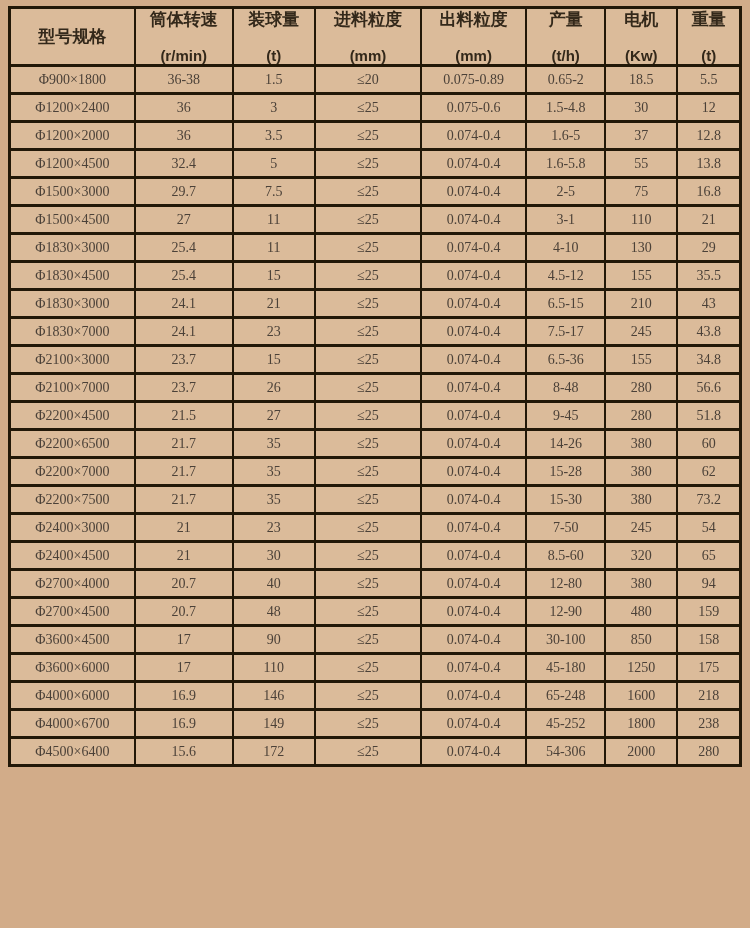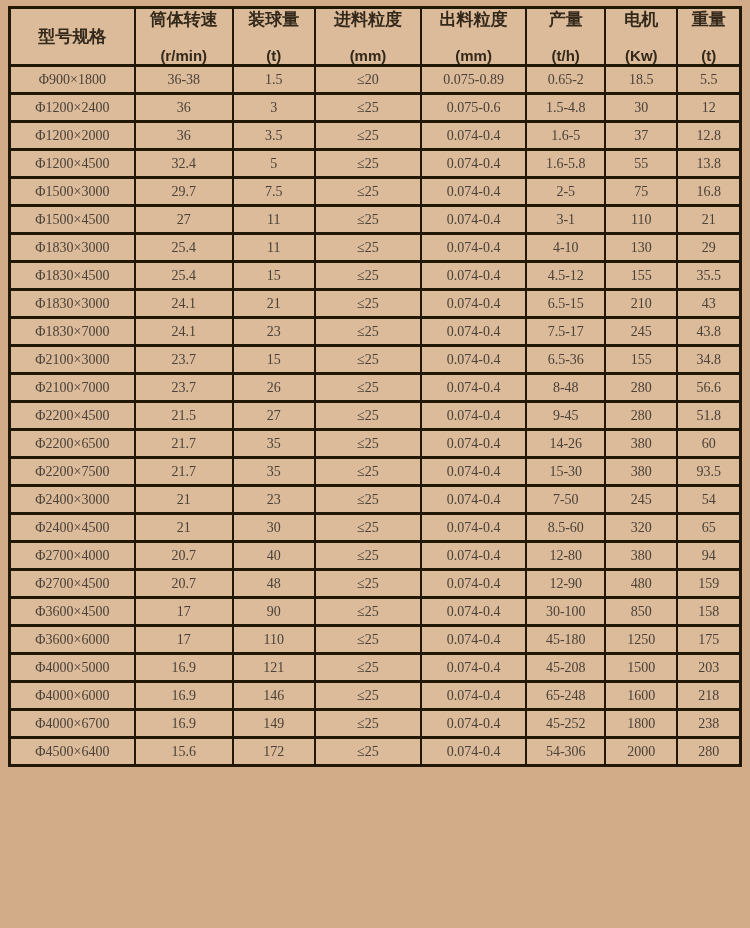--- a/index.html
+++ b/index.html
@@ -240,28 +240,38 @@
           <td>Φ2200×6500</td>
           <td>21.7</td>
           <td>35</td>
           <td>≤25</td>
           <td>0.074-0.4</td>
           <td>14-26</td>
           <td>380</td>
           <td>60</td>
         </tr>
         <tr>
+          <td>Φ2200×7000</td>
+          <td>21.7</td>
+          <td>35</td>
+          <td>≤25</td>
+          <td>0.074-0.4</td>
+          <td>15-28</td>
+          <td>380</td>
+          <td>62</td>
+        </tr>
+        <tr>
           <td>Φ2200×7500</td>
           <td>21.7</td>
           <td>35</td>
           <td>≤25</td>
           <td>0.074-0.4</td>
           <td>15-30</td>
           <td>380</td>
-          <td>93.5</td>
+          <td>73.2</td>
         </tr>
         <tr>
           <td>Φ2400×3000</td>
           <td>21</td>
           <td>23</td>
           <td>≤25</td>
           <td>0.074-0.4</td>
           <td>7-50</td>
           <td>245</td>
           <td>54</td>
@@ -308,30 +318,20 @@
         </tr>
         <tr>
           <td>Φ3600×6000</td>
           <td>17</td>
           <td>110</td>
           <td>≤25</td>
           <td>0.074-0.4</td>
           <td>45-180</td>
           <td>1250</td>
           <td>175</td>
-        </tr>
-        <tr>
-          <td>Φ4000×5000</td>
-          <td>16.9</td>
-          <td>121</td>
-          <td>≤25</td>
-          <td>0.074-0.4</td>
-          <td>45-208</td>
-          <td>1500</td>
-          <td>203</td>
         </tr>
         <tr>
           <td>Φ4000×6000</td>
           <td>16.9</td>
           <td>146</td>
           <td>≤25</td>
           <td>0.074-0.4</td>
           <td>65-248</td>
           <td>1600</td>
           <td>218</td>

